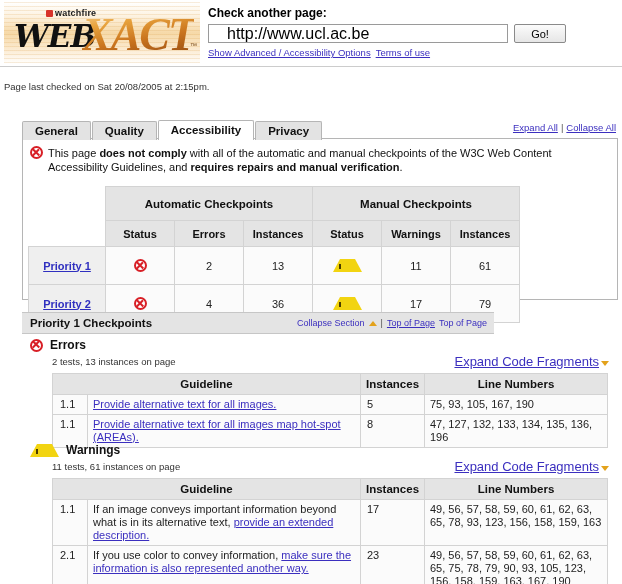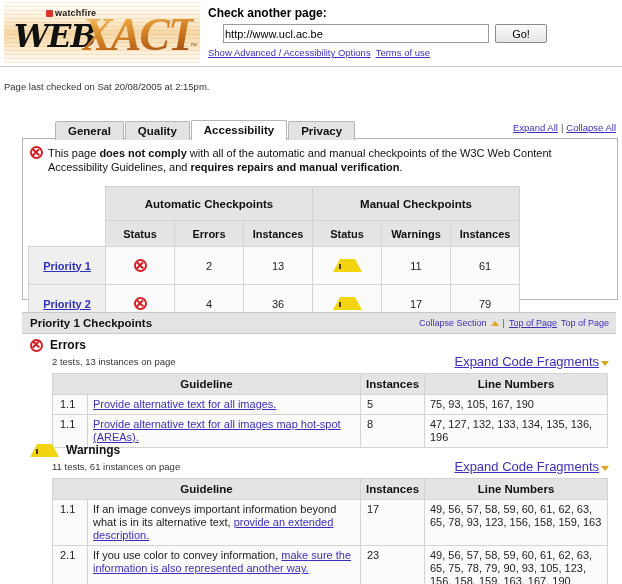--- a/index.html
+++ b/index.html
@@ -25,38 +25,38 @@
   .logo-xact{position:absolute;left:78px;top:6px;font-family:"Liberation Serif",serif;font-weight:bold;font-style:italic;
         font-size:46px;letter-spacing:-2px;
         background:linear-gradient(170deg,#f9d9a4 0%,#e8a33d 28%,#c9731d 58%,#8a4410 100%);
         -webkit-background-clip:text;background-clip:text;color:transparent;}
   .logo-tm{position:absolute;left:186px;top:40px;font-size:7px;color:#7a4a16;}
 
   .checkbox-area{position:absolute;left:208px;top:6px;width:400px;}
   .check-title{font-size:12px;font-weight:bold;color:#000;margin-bottom:4px;}
   .url-row{display:flex;align-items:center;gap:6px;}
   .url-input{width:262px;height:15px;border:1px solid #9a9a9a;background:#fff;
-        font-family:"Liberation Sans",sans-serif;font-size:11px;color:#000;padding:1px 1px;box-sizing:content-box;margin-left:15px;}
+        font-family:"Liberation Sans",sans-serif;font-size:16px;color:#000;padding:1px 18px;box-sizing:content-box;}
   .go-btn{width:52px;height:19px;border:1px solid #8a8a8a;border-radius:2px;
         background:linear-gradient(180deg,#fbfbfb,#e6e6e6);
         font-family:"Liberation Sans",sans-serif;font-size:11px;color:#000;cursor:pointer;padding:0;}
   .sub-links{margin-top:4px;font-size:9.5px;}
   .sub-links a{color:#3b2fbf;text-decoration:underline;margin-right:5px;}
 
   
   .results{position:absolute;left:4px;top:76px;}
   .results-title{font-size:14px;font-weight:bold;color:#000;display:flex;align-items:center;gap:7px;}
   .newwin-icon{display:inline-block;width:14px;height:12px;position:relative;}
   .newwin-icon .bx{position:absolute;left:0;top:0;width:9px;height:11px;border:1.6px solid #4a4a4a;border-right:none;box-sizing:border-box;}
   .newwin-icon .arr{position:absolute;left:5px;top:3px;width:9px;height:2px;background:#2b2b2b;}
   .newwin-icon .arrh{position:absolute;left:10px;top:.5px;width:0;height:0;border-left:4px solid #2b2b2b;border-top:3.5px solid transparent;border-bottom:3.5px solid transparent;}
   .results-sub{font-size:9.5px;color:#333;margin-top:5px;}
 
   
-  .tabs{position:absolute;left:22px;top:120px;display:flex;align-items:flex-end;z-index:3;margin-left:33px;}
+  .tabs{position:absolute;left:22px;top:120px;display:flex;align-items:flex-end;z-index:3;}
   .tab{height:18px;line-height:18px;padding:0 12px;font-size:11.5px;font-weight:bold;color:#111;
        background:#e3e3e3;border:1px solid #b5b5b5;border-bottom:none;margin-right:1px;cursor:pointer;
        border-radius:2px 2px 0 0;}
   .tab.active{background:#ffffff;border-color:#b5b5b5;position:relative;z-index:4;height:19px;line-height:19px;}
   .tabs-right{position:absolute;right:6px;top:122px;font-size:9.5px;z-index:4;}
   .tabs-right a{color:#3b2fbf;text-decoration:underline;}
   .tabs-right span.sep{color:#555;margin:0 3px;}
 
   
   .panel{position:absolute;left:22px;top:138px;width:594px;height:160px;border:1px solid #b5b5b5;background:#fff;}
@@ -80,21 +80,21 @@
   .summary .grp{background:#e4e4e4;font-weight:bold;font-size:11.5px;height:17px;color:#111;}
   .summary .colh{background:#e4e4e4;font-weight:bold;font-size:11px;height:17px;color:#111;padding:4px 6px;}
   .summary .blank{border:none;background:transparent;}
   .summary .prio{background:#efefef;text-align:center;width:60px;height:21px;}
   .summary .prio a{color:#2f2fbf;text-decoration:underline;font-weight:bold;font-size:11px;}
   .summary .val{background:#fbfbfb;height:21px;min-width:52px;color:#222;}
   .summary .icncell{background:#fbfbfb;height:21px;width:52px;}
   .icon-center{display:flex;justify-content:center;align-items:center;}
 
   
-  .section-head{position:absolute;left:22px;top:312px;width:594px;height:20px;background:#e4e4e4;
+  .section-head{position:absolute;left:22px;top:312px;width:472px;height:20px;background:#e4e4e4;
      border-top:1px solid #c6c6c6;border-bottom:1px solid #c6c6c6;display:flex;align-items:center;gap:16px;}
   .section-title{font-size:11.5px;font-weight:bold;color:#111;margin-left:8px;}
   .section-links{margin-left:auto;margin-right:7px;font-size:9px;display:flex;align-items:center;gap:4px;color:#3b2fbf;}
   .section-links a{color:#3b2fbf;text-decoration:underline;}
   .section-links .plain{color:#3b2fbf;text-decoration:none;}
   .caret-up{width:0;height:0;border-left:4px solid transparent;border-right:4px solid transparent;border-bottom:5px solid #e3a21b;}
   .caret-dn{width:0;height:0;border-left:4px solid transparent;border-right:4px solid transparent;border-top:5px solid #e3a21b;display:inline-block;margin-left:2px;vertical-align:0px;}
   .sep{color:#555;}
 
   

